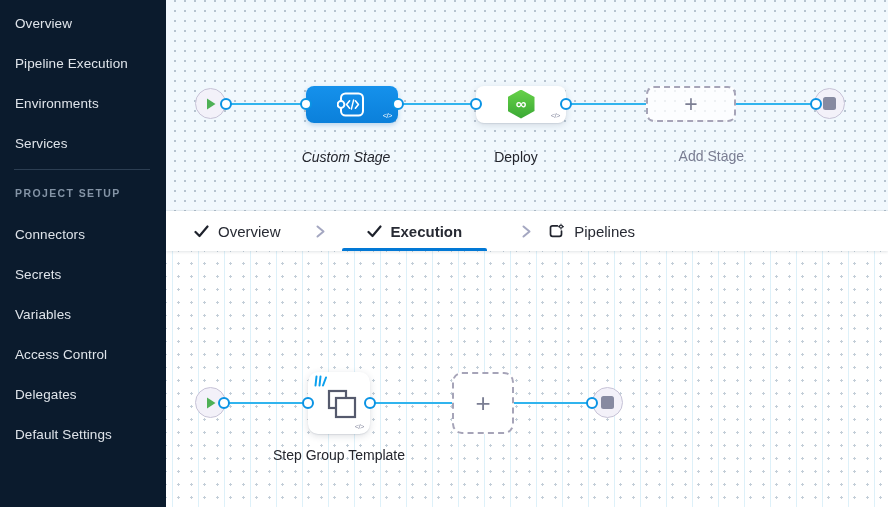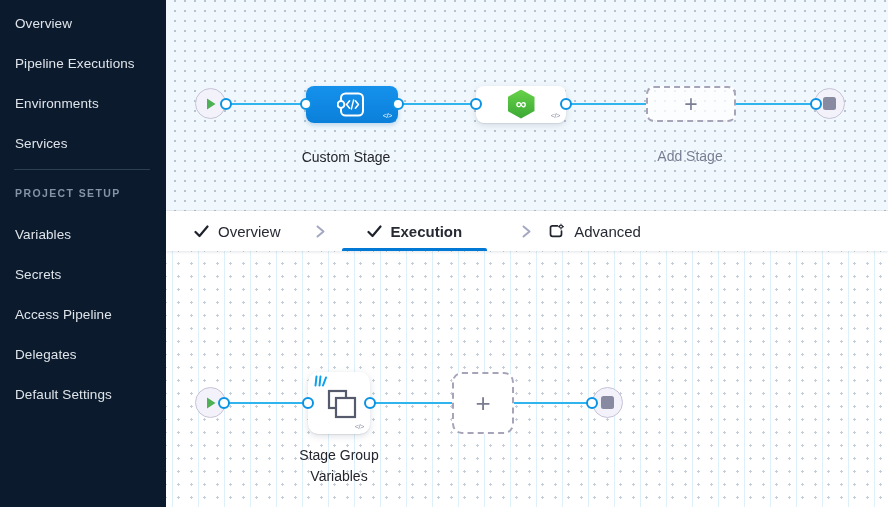--- a/index.html
+++ b/index.html
@@ -85,30 +85,31 @@
   .hexagon span { color:#fff; font-weight:bold; font-size:15px; line-height:1; margin-top:-2px; }
 </style>
 </head>
 <body>
 
 <div class="app">
 
   <aside class="sidebar">
     <nav>
       <div class="nav-item">Overview</div>
-      <div class="nav-item">Pipeline Executions</div>
+      <div class="nav-item">Pipeline Execution</div>
       <div class="nav-item">Environments</div>
       <div class="nav-item">Services</div>
     </nav>
     <div class="side-divider"></div>
     <div class="section-title">PROJECT SETUP</div>
     <nav class="setup-list">
+      <div class="nav-item">Connectors</div>
+      <div class="nav-item">Secrets</div>
       <div class="nav-item">Variables</div>
-      <div class="nav-item">Secrets</div>
-      <div class="nav-item">Access Pipeline</div>
+      <div class="nav-item">Access Control</div>
       <div class="nav-item">Delegates</div>
       <div class="nav-item">Default Settings</div>
     </nav>
   </aside>
 
   <main class="content">
 
     <section class="stage-canvas">
       <div class="edge" style="left:60px;width:80px;"></div>
       <div class="edge" style="left:232px;width:78px;"></div>
@@ -147,22 +148,23 @@
         <div class="stop-square"></div>
       </div>
 
       <div class="link-dot" style="left:54px;"></div>
       <div class="link-dot" style="left:134px;"></div>
       <div class="link-dot" style="left:226px;"></div>
       <div class="link-dot" style="left:304px;"></div>
       <div class="link-dot" style="left:394px;"></div>
       <div class="link-dot" style="left:644px;"></div>
 
-      <div class="node-label" style="left:110px;top:147px;">Custom Stage</div>
-      <div class="node-label muted" style="left:454px;top:146px;">Add Stage</div>
+      <div class="node-label" style="left:110px;top:147px;font-style:italic;">Custom Stage</div>
+      <div class="node-label" style="left:280px;top:147px;">Deploy</div>
+      <div class="node-label muted" style="left:438px;top:146px;text-align:right;">Add Stage</div>
     </section>
 
     <nav class="tabbar">
       <div class="tab">
         <svg width="15" height="13" viewBox="0 0 15 13">
           <path d="M1.5 7 L5.5 11 L13.5 1.5" stroke="#1e222c" stroke-width="2.2" fill="none" stroke-linecap="round" stroke-linejoin="round"></path>
         </svg>
         <span>Overview</span>
       </div>
       <span class="tab-sep">
@@ -181,21 +183,21 @@
         <svg width="11" height="15" viewBox="0 0 11 15">
           <path d="M2.5 2.5 L8.5 7.5 L2.5 12.5" stroke="#a4a7c1" stroke-width="2" fill="none" stroke-linecap="round" stroke-linejoin="round"></path>
         </svg>
       </span>
       <div class="tab">
         <svg width="17" height="16" viewBox="0 0 17 16">
           <path d="M9.5 2.8 H4.5 Q2.5 2.8 2.5 4.8 V11.3 Q2.5 13.3 4.5 13.3 H11.5 Q13.5 13.3 13.5 11.3 V8" stroke="#22252f" stroke-width="1.7" fill="none" stroke-linecap="round"></path>
           <circle cx="13" cy="3.6" r="1.5" stroke="#22252f" stroke-width="1.2" fill="none"></circle>
           <path d="M13 0.8 V1.6 M13 5.6 V6.4 M10.2 3.6 H11 M15 3.6 H15.8" stroke="#22252f" stroke-width="1.1"></path>
         </svg>
-        <span>Advanced</span>
+        <span>Pipelines</span>
       </div>
     </nav>
 
     <section class="step-canvas">
       <div class="edge" style="left:58px;width:84px;"></div>
       <div class="edge" style="left:204px;width:82px;"></div>
       <div class="edge" style="left:348px;width:78px;"></div>
 
       <div class="terminal" style="left:29px;top:136px;">
         <svg width="12" height="14" viewBox="0 0 12 14">
@@ -222,17 +224,17 @@
 
       <div class="terminal" style="left:426px;top:136px;">
         <div class="stop-square"></div>
       </div>
 
       <div class="link-dot" style="left:52px;"></div>
       <div class="link-dot" style="left:136px;"></div>
       <div class="link-dot" style="left:198px;"></div>
       <div class="link-dot" style="left:420px;"></div>
 
-      <div class="node-label" style="left:103px;top:194px;">Stage Group Variables</div>
+      <div class="node-label" style="left:103px;top:194px;">Step Group Template</div>
     </section>
 
   </main>
 </div>
 
 </body></html>

